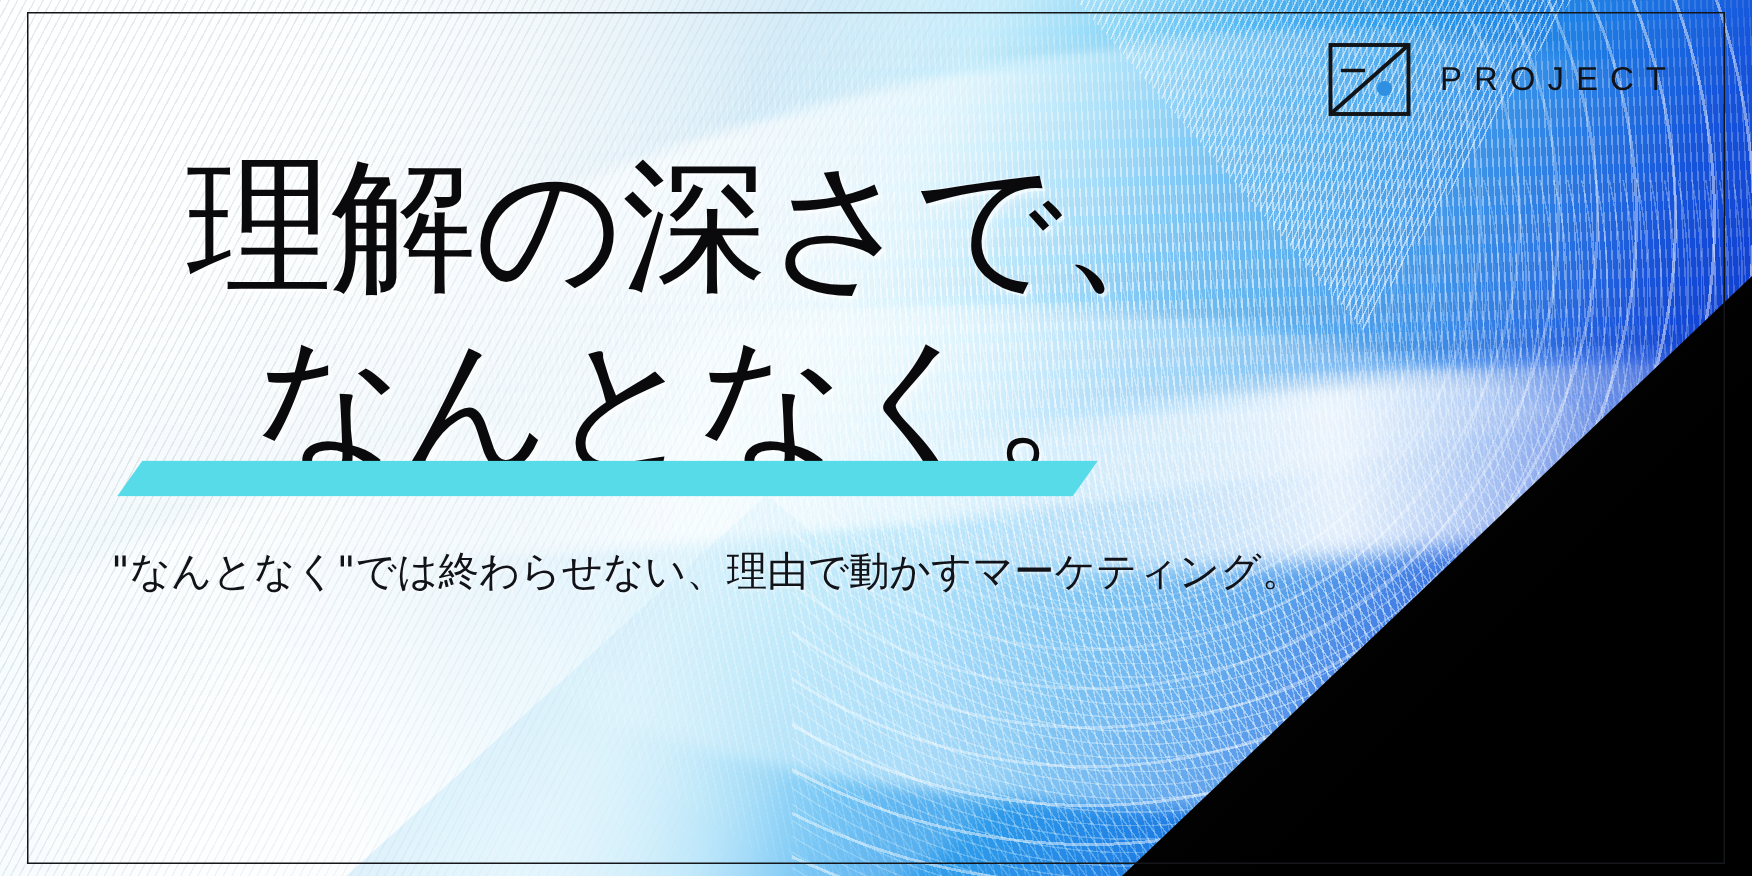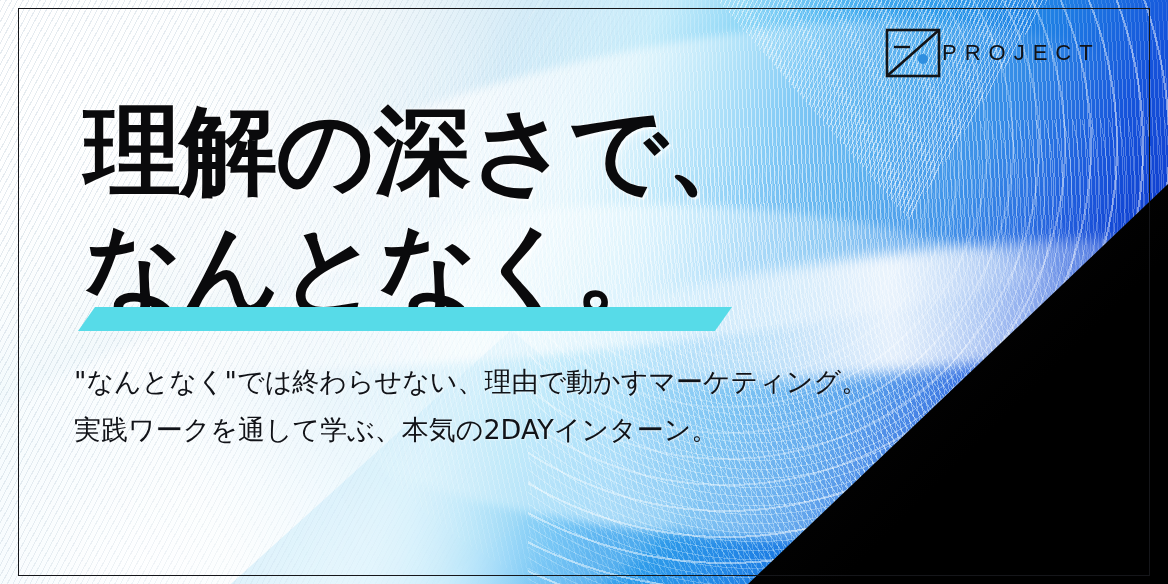--- a/index.html
+++ b/index.html
@@ -263,49 +263,50 @@
     position:absolute;
     left:18px; top:8px; right:18px; bottom:8px;
     border:1.5px solid #15161a;
     pointer-events:none;
   }
 
   
   .logo {
     position:absolute;
     left:884px; top:27px;
-    display:flex; align-items:center; 
+    display:flex; align-items:center; gap:18px;
   }
   .logo-mark { width:58px; height:52px; display:block; }
   .logo-word {
     font-size:22px;
     font-weight:500;
     letter-spacing:8px;
     color:#111318;
     white-space:nowrap;
   }
 
   
   .headline {
     position:absolute;
     left:84px; top:92px;
     width:760px;
   }
   .headline-line {
     font-family:"DejaVu Sans", sans-serif;
-    font-weight:700;
+    font-weight:400;
     font-size:97px;
     line-height:118px;
     letter-spacing:-1px;
     color:#0a0a0c;
     white-space:nowrap;
     text-shadow:
        2px 2px 0 rgba(255,255,255,.55),
       -1px -1px 0 rgba(255,255,255,.35),
        3px 4px 7px rgba(255,255,255,.45);
+    text-align: center;
   }
 
   
   .underline-bar {
     position:absolute;
     left:78px; top:307px;
     width:654px; height:24px;
     background:#57dbe8;
     clip-path:polygon(2.6% 0%, 100% 0%, 97.4% 100%, 0% 100%);
   }
@@ -368,16 +369,15 @@
 
   <div class="headline">
     <div class="headline-line">理解の深さで、</div>
     <div class="headline-line">なんとなく。</div>
   </div>
 
   <div class="underline-bar"></div>
 
   <div class="subtitle">
     <div class="subtitle-line">"なんとなく"では終わらせない、理由で動かすマーケティング。</div>
-    <div class="subtitle-line">実践ワークを通して学ぶ、本気の2DAYインターン。</div>
   </div>
 
 </div>
 
 </body></html>

